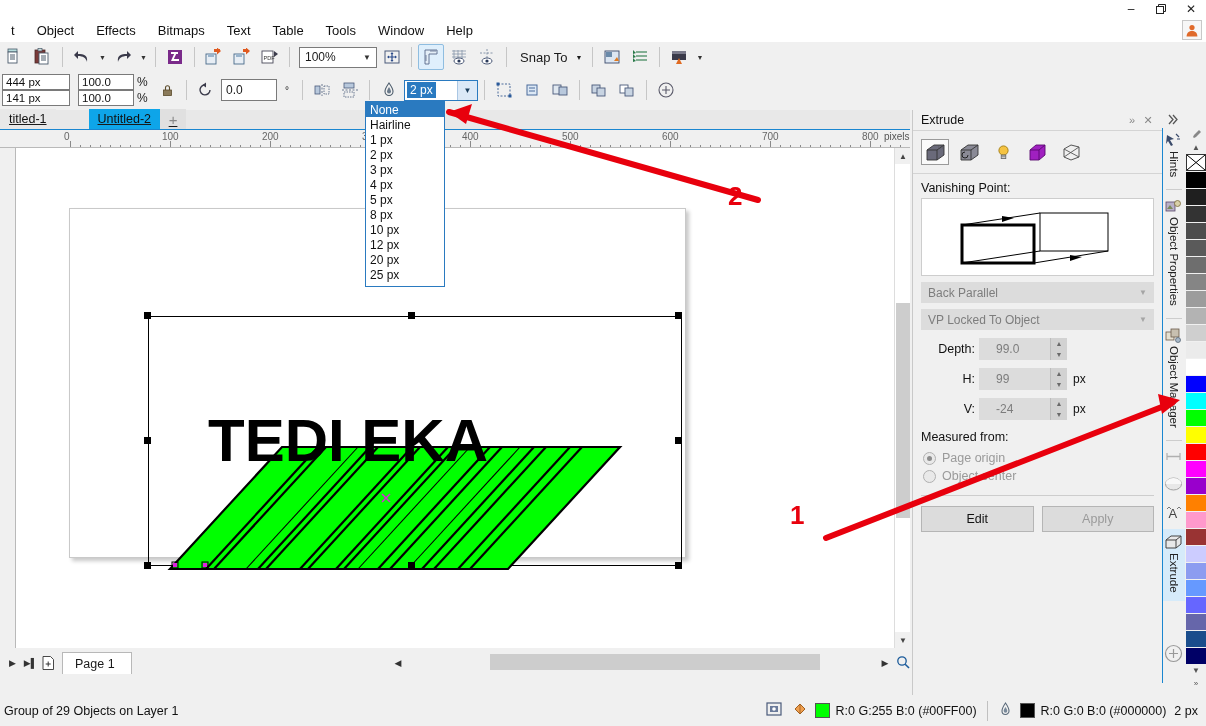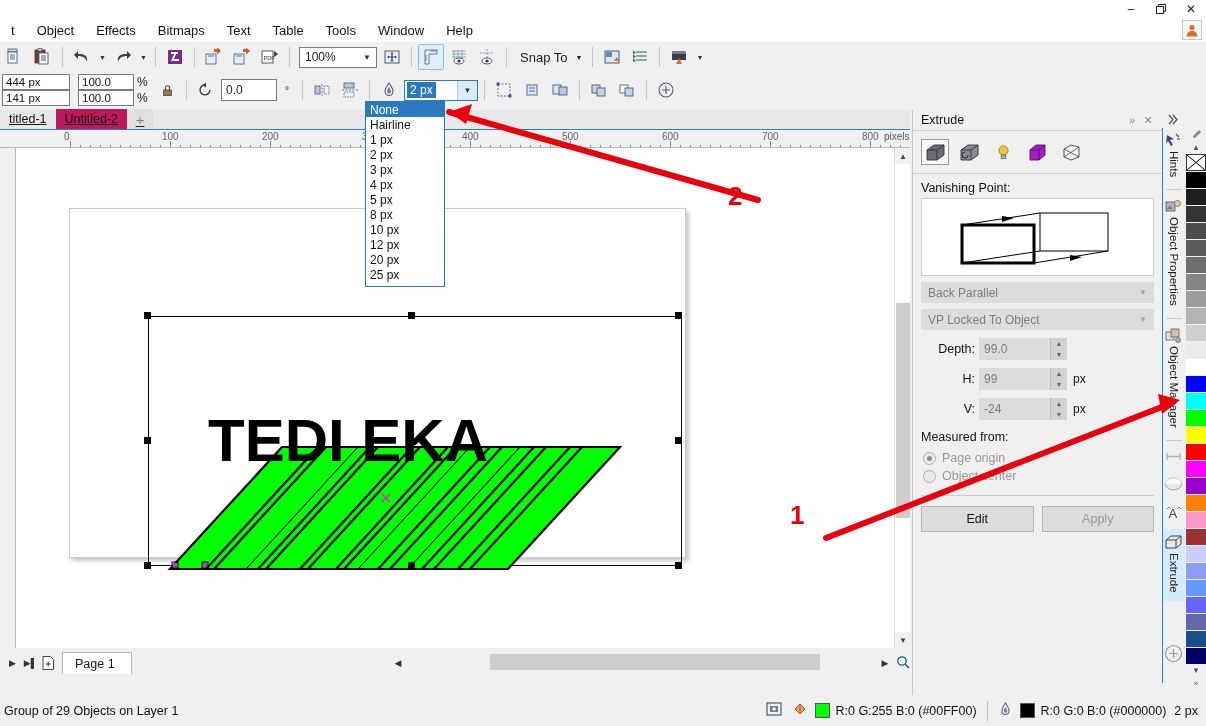--- a/index.html
+++ b/index.html
@@ -88,21 +88,21 @@
   .doctabs {
     position: absolute; left: 0; top: 110px; width: 910px; height: 20px;
     background: #e8e8e8; display: flex; align-items: flex-end;
     border-bottom: 1px solid #1a86d0;
     text-decoration: underline;
   }
   .doctab {
     height: 20px; padding: 0 9px; display: flex; align-items: center; font-size: 12.5px;
     background: #e8e8e8; color: #111;
   }
-  .doctab.active { background: #be185d; }
+  .doctab.active { background: #0ea5e9; margin-left: 33px; }
   .doctab-add { width: 26px; height: 20px; display: flex; align-items: center; justify-content: center; color: #888; font-size: 15px; background: #e0e0e0; }
 
   
   .hruler {
     position: absolute; left: 0; top: 131px; width: 910px; height: 17px;
     background: #f0f0f0; border-bottom: 1px solid #b9b9b9; overflow: hidden;
   }
   .hr-lbl { position: absolute; top: 0px; font-size: 10px; color: #666; }
   .hr-tick { position: absolute; bottom: 0; width: 1px; background: #8a8a8a; }
   .vruler {
@@ -169,21 +169,21 @@
   .ex-icon.sel { border: 1px solid #9a9a9a; background: #fafafa; }
   .dk-label { font-size: 12.5px; color: #111; padding: 7px 0 3px 8px; }
   .vp-box { margin: 0 8px; height: 78px; background: #fff; border: 1px solid #cdcdcd; position: relative; }
   .dk-select {
     margin: 6px 8px 0 8px; height: 21px; background: #dcdcdc; border: none;
     display: flex; align-items: center; padding-left: 7px; font-size: 12px; color: #7d7d7d;
   }
   .dk-select .arr { margin-left: auto; margin-right: 7px; font-size: 8px; color: #a5a5a5; }
   .spin-row { display: flex; align-items: center; margin: 8px 8px 0 8px; }
   .spin-lbl { font-size: 12.5px; color: #111; text-align: right; width: 54px; margin-right: 4px; }
-  .spin-box { width: 88px; height: 22px; background: #dcdcdc; display: flex; align-items: center; padding-left: 5px; font-size: 12px; color: #7d7d7d; position: relative; }
+  .spin-box { width: 88px; height: 22px; background: #dcdcdc; display: flex; align-items: center; padding-left: 17px; font-size: 12px; color: #7d7d7d; position: relative; }
   .spin-arrows { position: absolute; right: 0; top: 0; width: 17px; height: 22px; display: flex; flex-direction: column; }
   .sp-a { flex: 1; display: flex; align-items: center; justify-content: center; background: #d2d2d2; border-left: 1px solid #bdbdbd; font-size: 7px; color: #6a6a6a; }
   .px-lbl { font-size: 12px; color: #111; margin-left: 6px; }
   .radio-row { display: flex; align-items: center; margin: 4px 0 0 10px; font-size: 12.5px; color: #9a9a9a; }
   .radio { width: 13px; height: 13px; border-radius: 50%; border: 1px solid #b0b0b0; background: #e9e9e9; margin-right: 6px; position: relative; }
   .radio.on::after { content: ""; position: absolute; left: 3px; top: 3px; width: 5px; height: 5px; border-radius: 50%; background: #8c8c8c; }
   .dk-hr { height: 1px; background: #cdcdcd; margin: 12px 8px 0 8px; }
   .dk-buttons { display: flex; gap: 8px; margin: 10px 8px 0 8px; }
   .dk-btn2 { flex: 1; height: 26px; background: #dcdcdc; border: 1px solid #b5b5b5; display: flex; align-items: center; justify-content: center; font-size: 12.5px; color: #111; }
   .dk-btn2.disabled { color: #9a9a9a; }

